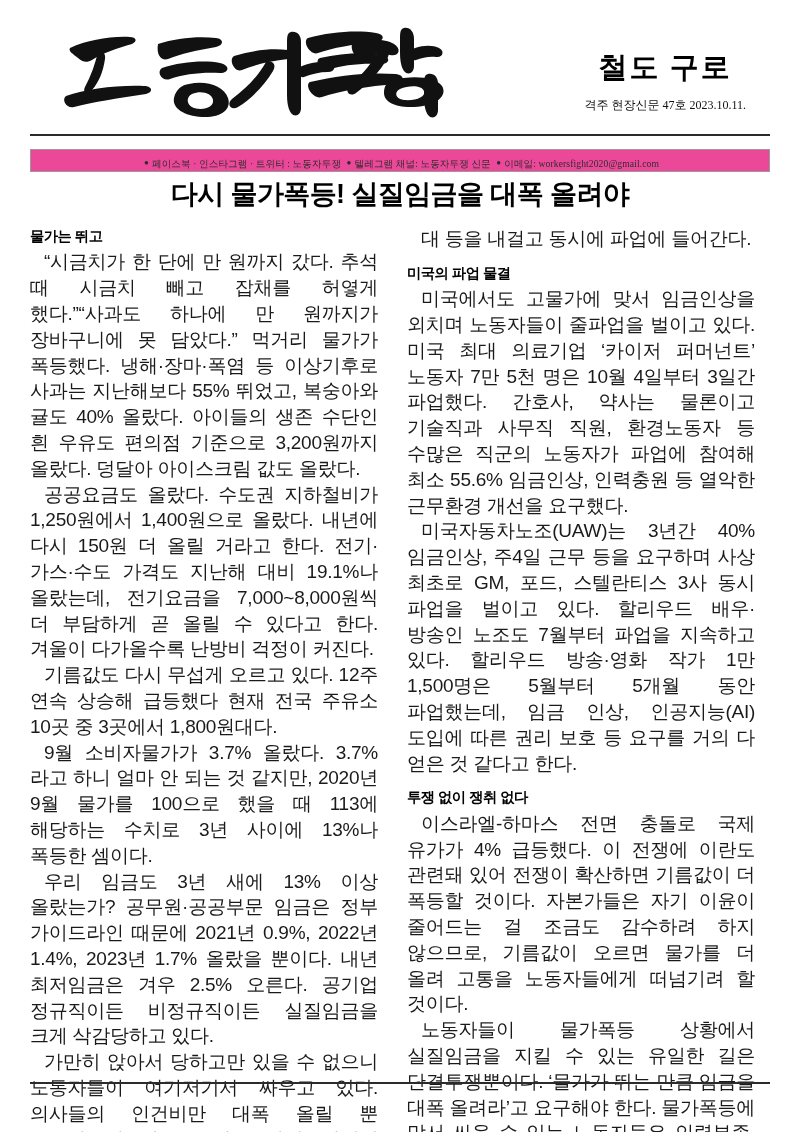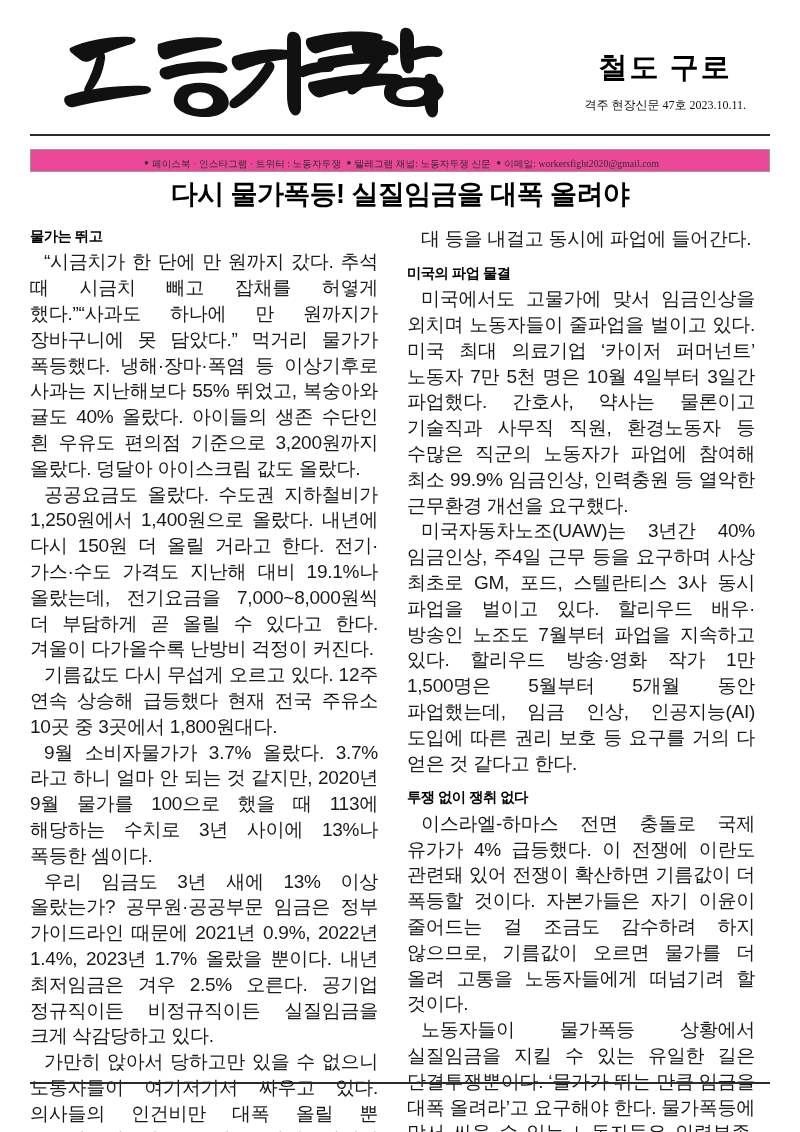--- a/index.html
+++ b/index.html
@@ -198,21 +198,21 @@
         <p class="para">“시금치가 한 단에 만 원까지 갔다. 추석 때 시금치 빼고 잡채를 허옇게 했다.”“사과도 하나에 만 원까지가 장바구니에 못 담았다.” 먹거리 물가가 폭등했다. 냉해·장마·폭염 등 이상기후로 사과는 지난해보다 55% 뛰었고, 복숭아와 귤도 40% 올랐다. 아이들의 생존 수단인 흰 우유도 편의점 기준으로 3,200원까지 올랐다. 덩달아 아이스크림 값도 올랐다.</p>
         <p class="para">공공요금도 올랐다. 수도권 지하철비가 1,250원에서 1,400원으로 올랐다. 내년에 다시 150원 더 올릴 거라고 한다. 전기·가스·수도 가격도 지난해 대비 19.1%나 올랐는데, 전기요금을 7,000~8,000원씩 더 부담하게 곧 올릴 수 있다고 한다. 겨울이 다가올수록 난방비 걱정이 커진다.</p>
         <p class="para">기름값도 다시 무섭게 오르고 있다. 12주 연속 상승해 급등했다 현재 전국 주유소 10곳 중 3곳에서 1,800원대다.</p>
         <p class="para">9월 소비자물가가 3.7% 올랐다. 3.7%라고 하니 얼마 안 되는 것 같지만, 2020년 9월 물가를 100으로 했을 때 113에 해당하는 수치로 3년 사이에 13%나 폭등한 셈이다.</p>
         <p class="para">우리 임금도 3년 새에 13% 이상 올랐는가? 공무원·공공부문 임금은 정부 가이드라인 때문에 2021년 0.9%, 2022년 1.4%, 2023년 1.7% 올랐을 뿐이다. 내년 최저임금은 겨우 2.5% 오른다. 공기업 정규직이든 비정규직이든 실질임금을 크게 삭감당하고 있다.</p>
         <p class="para">가만히 앉아서 당하고만 있을 수 없으니 노동자들이 여기저기서 싸우고 있다. 의사들의 인건비만 대폭 올릴 뿐 노동자들의 임금은 정부 가이드라인에 따라 1.7%로 묶는 것 등에 반발해 서울대병원 노동자들이 11일 무기한 총파업에 돌입한다. 경북대병원, 부산지하철, 건강보험공단 노동자들도 임금인상, 인력충원, 직무성과급 반</p>
       </div>
     <div class="col" id="col-right">
         <p class="para first">대 등을 내걸고 동시에 파업에 들어간다.</p>
         <h2 class="sub spaced">미국의 파업 물결</h2>
-        <p class="para">미국에서도 고물가에 맞서 임금인상을 외치며 노동자들이 줄파업을 벌이고 있다. 미국 최대 의료기업 ‘카이저 퍼머넌트’ 노동자 7만 5천 명은 10월 4일부터 3일간 파업했다. 간호사, 약사는 물론이고 기술직과 사무직 직원, 환경노동자 등 수많은 직군의 노동자가 파업에 참여해 최소 99.9% 임금인상, 인력충원 등 열악한 근무환경 개선을 요구했다.</p>
+        <p class="para">미국에서도 고물가에 맞서 임금인상을 외치며 노동자들이 줄파업을 벌이고 있다. 미국 최대 의료기업 ‘카이저 퍼머넌트’ 노동자 7만 5천 명은 10월 4일부터 3일간 파업했다. 간호사, 약사는 물론이고 기술직과 사무직 직원, 환경노동자 등 수많은 직군의 노동자가 파업에 참여해 최소 55.6% 임금인상, 인력충원 등 열악한 근무환경 개선을 요구했다.</p>
         <p class="para">미국자동차노조(UAW)는 3년간 40% 임금인상, 주4일 근무 등을 요구하며 사상 최초로 GM, 포드, 스텔란티스 3사 동시 파업을 벌이고 있다. 할리우드 배우·방송인 노조도 7월부터 파업을 지속하고 있다. 할리우드 방송·영화 작가 1만 1,500명은 5월부터 5개월 동안 파업했는데, 임금 인상, 인공지능(AI) 도입에 따른 권리 보호 등 요구를 거의 다 얻은 것 같다고 한다.</p>
         <h2 class="sub spaced">투쟁 없이 쟁취 없다</h2>
         <p class="para">이스라엘-하마스 전면 충돌로 국제 유가가 4% 급등했다. 이 전쟁에 이란도 관련돼 있어 전쟁이 확산하면 기름값이 더 폭등할 것이다. 자본가들은 자기 이윤이 줄어드는 걸 조금도 감수하려 하지 않으므로, 기름값이 오르면 물가를 더 올려 고통을 노동자들에게 떠넘기려 할 것이다.</p>
         <p class="para">노동자들이 물가폭등 상황에서 실질임금을 지킬 수 있는 유일한 길은 단결투쟁뿐이다. ‘물가가 뛰는 만큼 임금을 대폭 올려라’고 요구해야 한다. 물가폭등에 맞서 싸울 수 있는 노동자들은 인력부족, 고강도 노동, 민영화 등에 맞서서도 싸울 수 있다. 그리고 노동자들이 자기 권리를 위해 뭉쳐서 싸우고 연대한다면, 착취와 억압의 현장을 바꿀 수 있을 뿐만 아니라 기후재앙, 침략전쟁 등으로 얼룩진 사회도 바꿀 수 있다.</p>
       </div>
   </div>
 
   <div class="rule-bottom"></div>
 </div>
 

